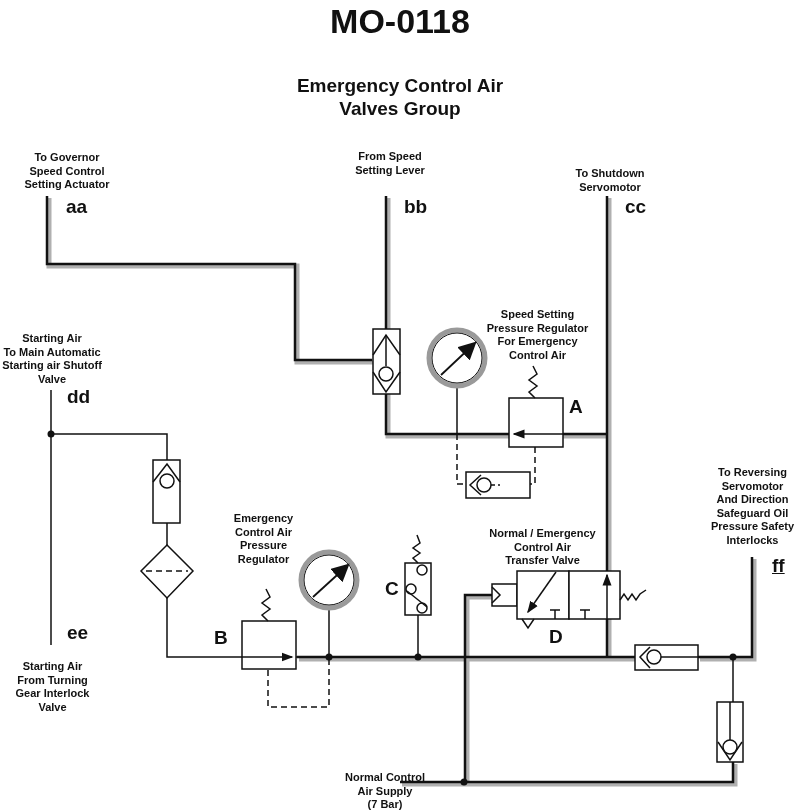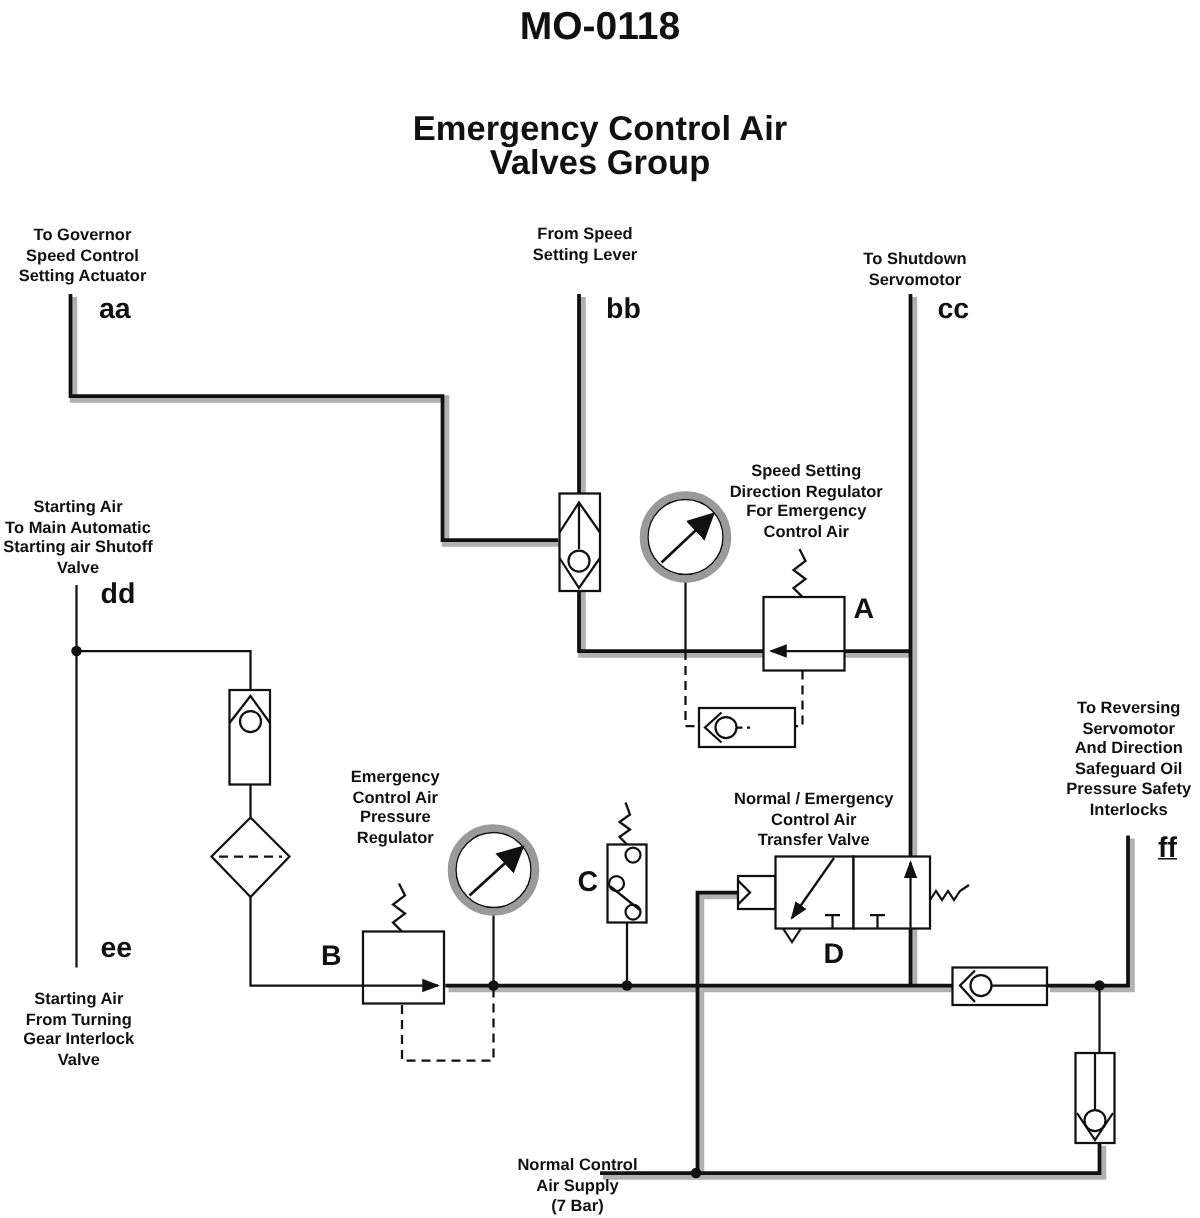--- a/index.html
+++ b/index.html
@@ -1,21 +1,21 @@
 <!DOCTYPE html>
 <html><head>
 <meta charset="utf-8">
 <style>
   html, body { margin: 0; padding: 0; background: #ffffff; }
   body { width: 800px; height: 812px; position: relative; overflow: hidden;
          font-family: "Liberation Sans", sans-serif; color: #111; }
   .title { position: absolute; left: 0; width: 800px; top: 2px; text-align: center;
-           font-size: 26px; font-weight: bold; }
+           font-size: 34px; font-weight: bold; }
   .subtitle { position: absolute; left: 250px; width: 300px; top: 74px; text-align: center;
-              font-size: 23px; font-weight: bold; line-height: 23px; }
+              font-size: 19px; font-weight: bold; line-height: 23px; }
   .lbl { position: absolute; text-align: center; font-size: 11px; font-weight: bold; line-height: 13.5px; white-space: nowrap; }
   .port { position: absolute; font-size: 19px; font-weight: bold; margin-left: 12px; }
   .comp { position: absolute; font-size: 19px; font-weight: bold; }
   svg { position: absolute; left: 0; top: 0; }
   .ml { white-space: pre-line; }
 </style>
 </head>
 <body>
 
 <div class="title">MO-0118</div>
@@ -156,21 +156,21 @@
   </g>
 
   <g stroke="#111" stroke-width="1.5" fill="#fff">
     <rect x="717" y="702" width="26" height="60"></rect>
     <line x1="730" y1="702" x2="730" y2="740"></line>
     <path d="M718,742 L730,760 L742,742" fill="none"></path>
     <circle cx="730" cy="747" r="7"></circle>
   </g>
 </svg>
 
-<div class="lbl ml" style="left:0;width:110px;top:151px;">To Governor
+<div class="lbl ml" style="left:12px;width:110px;top:151px;">To Governor
 Speed Control
 Setting Actuator</div>
 <div class="port" style="left:54px;top:196px;">aa</div>
 
 <div class="lbl ml" style="left:340px;width:100px;top:150px;">From Speed
 Setting Lever</div>
 <div class="port" style="left:392px;top:196px;">bb</div>
 
 <div class="lbl ml" style="left:560px;width:100px;top:167px;">To Shutdown
 Servomotor</div>
@@ -194,21 +194,21 @@
 Safeguard Oil
 Pressure Safety
 Interlocks</div>
 <div class="port" style="left:760px;top:555px;text-decoration:underline;">ff</div>
 
 <div class="lbl ml" style="left:340px;width:90px;top:771px;">Normal Control
 Air Supply
 (7 Bar)</div>
 
 <div class="lbl ml" style="left:480px;width:115px;top:308px;">Speed Setting
-Direction Regulator
+Pressure Regulator
 For Emergency
 Control Air</div>
 <div class="comp" style="left:569px;top:396px;">A</div>
 
 <div class="lbl ml" style="left:226px;width:75px;top:512px;">Emergency
 Control Air
 Pressure
 Regulator</div>
 <div class="comp" style="left:214px;top:627px;">B</div>
 

